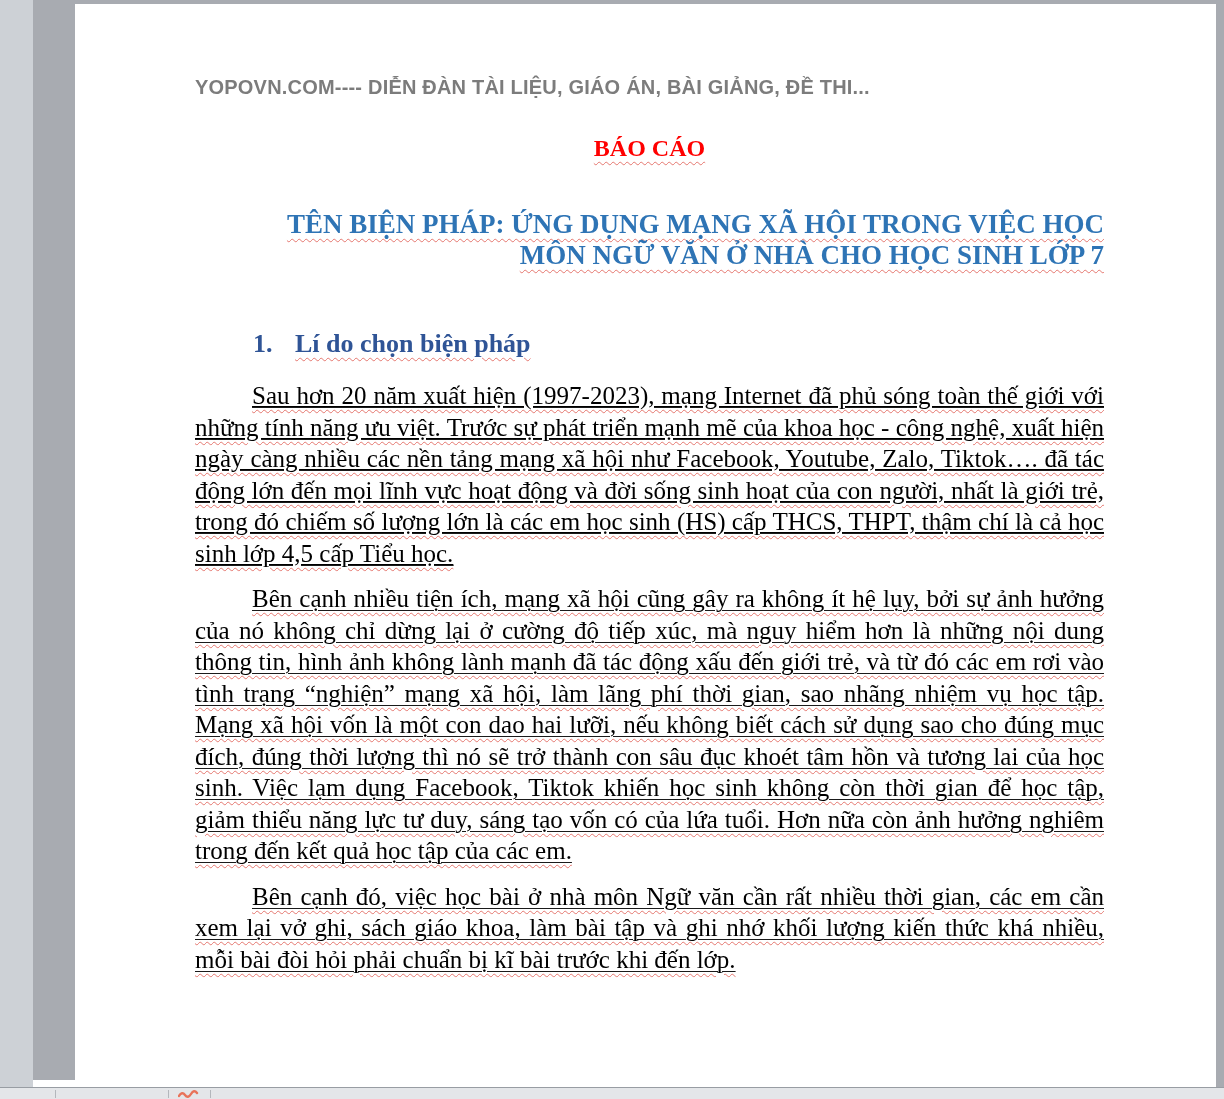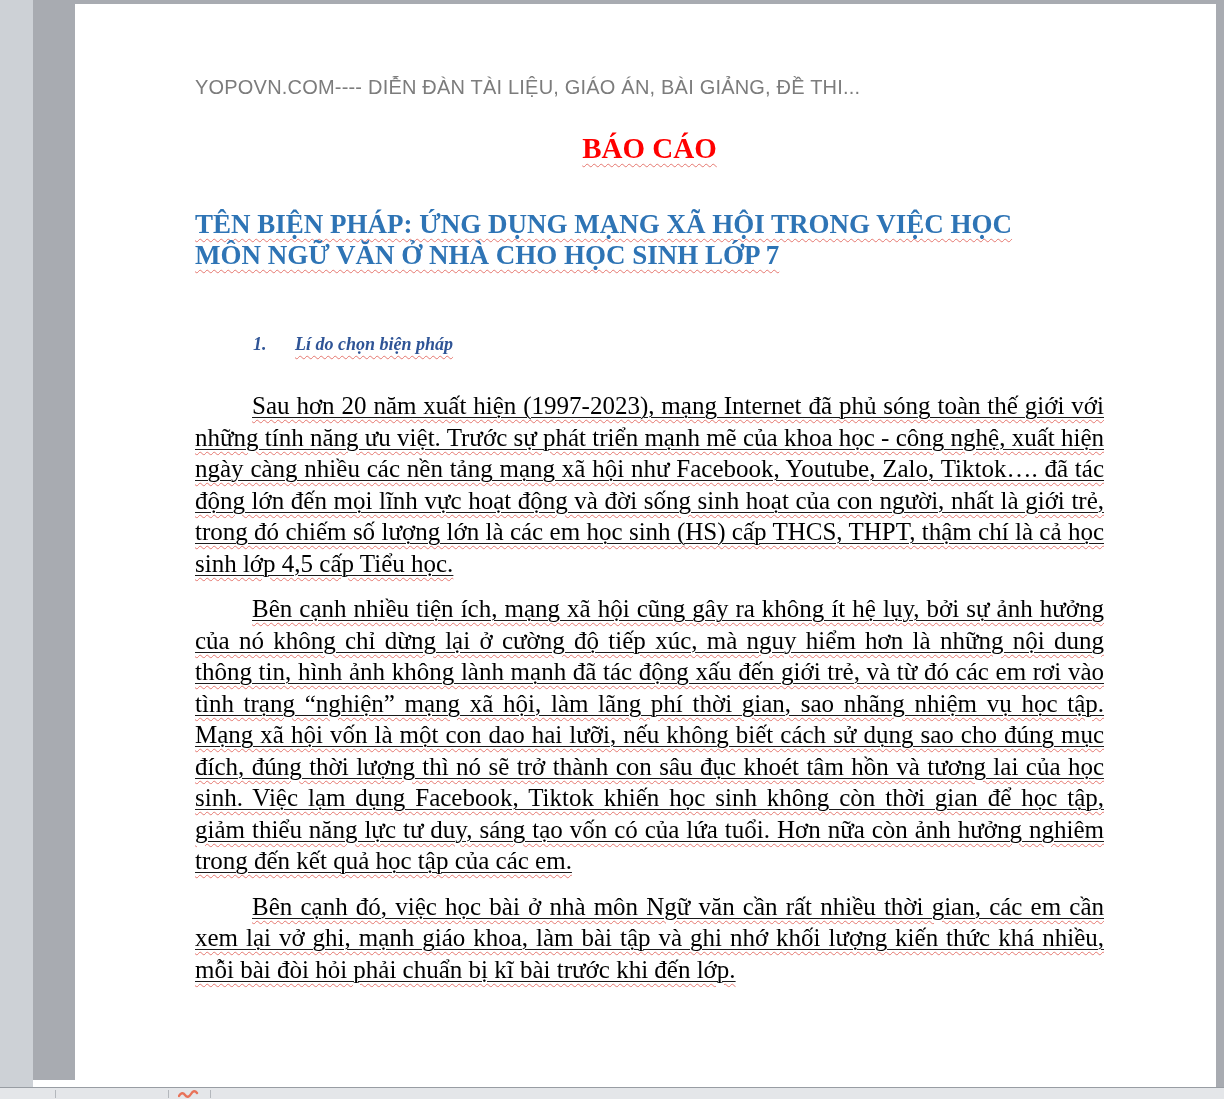--- a/index.html
+++ b/index.html
@@ -10,34 +10,34 @@
   
   .gutter-left-outer{position:absolute;left:0;top:0;width:33px;height:1087px;background:#cdd1d6;}
   .gutter-left-inner{position:absolute;left:33px;top:4px;width:42px;height:1076px;background:#a8abb1;}
   .gutter-top{position:absolute;left:33px;top:0;width:1191px;height:4px;background:#a8abb1;}
   .gutter-right{position:absolute;left:1216px;top:4px;width:8px;height:1083px;background:#a8abb1;}
 
   
   .page{position:absolute;left:75px;top:4px;width:1141px;height:1083px;background:#ffffff;
         overflow:hidden;padding:0 112px 0 120px;}
 
-  .watermark{margin-top:71px;font-family:"Liberation Sans",sans-serif;font-weight:normal;
+  .watermark{margin-top:71px;font-family:"Liberation Sans",sans-serif;font-weight:bold;
              font-size:20px;line-height:24px;color:#7c7c7c;letter-spacing:0.2px;}
 
-  .title-red{margin-top:31px;text-align:center;color:#ff0000;font-weight:bold;font-size:29px;line-height:36px;}
+  .title-red{margin-top:31px;text-align:center;color:#ff0000;font-weight:bold;font-size:24px;line-height:36px;}
   .title-red.second{margin-top:9px;}
 
-  .title-blue{margin-top:43px;text-align:left;color:#2e74b5;font-weight:bold;font-size:27px;line-height:31px;}
+  .title-blue{margin-top:43px;text-align:right;color:#2e74b5;font-weight:bold;font-size:27px;line-height:31px;}
 
-  .section-heading{margin-top:57px;padding-left:58px;color:#2f5496;font-weight:bold;font-size:18px;line-height:32px;font-style:italic;}
+  .section-heading{margin-top:57px;padding-left:58px;color:#2f5496;font-weight:bold;font-size:26px;line-height:32px;}
   .section-num{display:inline-block;width:42px;}
 
   .body-para{margin:14px 0 0 0;font-size:25px;line-height:31.5px;text-align:justify;
              text-indent:57px;color:#000000;}
-  .body-para.first{margin-top:30px;}
+  .body-para.first{margin-top:20px;text-decoration:underline;}
 
   
   .u-solid{text-decoration-line:underline;text-decoration-style:solid;
            text-decoration-color:#1a1a1a;text-decoration-thickness:1px;text-underline-offset:3px;}
   .u-wavy{text-decoration-line:underline;text-decoration-style:wavy;
           text-decoration-color:rgba(224,90,80,0.8);text-decoration-thickness:1.4px;text-underline-offset:5px;}
 
   
   .status-bar{position:absolute;left:0;top:1087px;width:1224px;height:12px;
               background:#e4e6e9;border-top:1px solid #989da3;}
@@ -78,21 +78,21 @@
 
     <p class="body-para first">
       <span class="u-solid"><span class="u-wavy">Sau hơn 20 năm xuất hiện (1997-2023), mạng Internet đã phủ sóng toàn thế giới với những tính năng ưu việt. Trước sự phát triển mạnh mẽ của khoa học - công nghệ, xuất hiện ngày càng nhiều các nền tảng mạng xã hội như Facebook, Youtube, Zalo, Tiktok…. đã tác động lớn đến mọi lĩnh vực hoạt động và đời sống sinh hoạt của con người, nhất là giới trẻ, trong đó chiếm số lượng lớn là các em học sinh (HS) cấp THCS, THPT, thậm chí là cả học sinh lớp 4,5 cấp Tiểu học.</span></span>
     </p>
 
     <p class="body-para">
       <span class="u-solid"><span class="u-wavy">Bên cạnh nhiều tiện ích, mạng xã hội cũng gây ra không ít hệ lụy, bởi sự ảnh hưởng của nó không chỉ dừng lại ở cường độ tiếp xúc, mà nguy hiểm hơn là những nội dung thông tin, hình ảnh không lành mạnh đã tác động xấu đến giới trẻ, và từ đó các em rơi vào tình trạng “nghiện” mạng xã hội, làm lãng phí thời gian, sao nhãng nhiệm vụ học tập. Mạng xã hội vốn là một con dao hai lưỡi, nếu không biết cách sử dụng sao cho đúng mục đích, đúng thời lượng thì nó sẽ trở thành con sâu đục khoét tâm hồn và tương lai của học sinh. Việc lạm dụng Facebook, Tiktok khiến học sinh không còn thời gian để học tập, giảm thiểu năng lực tư duy, sáng tạo vốn có của lứa tuổi. Hơn nữa còn ảnh hưởng nghiêm trong đến kết quả học tập của các em.</span></span>
     </p>
 
     <p class="body-para">
-      <span class="u-solid"><span class="u-wavy">Bên cạnh đó, việc học bài ở nhà môn Ngữ văn cần rất nhiều thời gian, các em cần xem lại vở ghi, mạnh giáo khoa, làm bài tập và ghi nhớ khối lượng kiến thức khá nhiều, mỗi bài đòi hỏi phải chuẩn bị kĩ bài trước khi đến lớp.</span></span>
+      <span class="u-solid"><span class="u-wavy">Bên cạnh đó, việc học bài ở nhà môn Ngữ văn cần rất nhiều thời gian, các em cần xem lại vở ghi, sách giáo khoa, làm bài tập và ghi nhớ khối lượng kiến thức khá nhiều, mỗi bài đòi hỏi phải chuẩn bị kĩ bài trước khi đến lớp.</span></span>
     </p>
 
   </div>
 
   <div class="status-bar">
     <div class="status-sep" style="left:55px"></div>
     <div class="status-sep" style="left:168px"></div>
     <div class="status-sep" style="left:210px"></div>
     <svg class="spell-icon" viewBox="0 0 22 9">
       <path d="M1 6 Q4 1 7 5 T13 4 T19 3" fill="none" stroke="#e8735a" stroke-width="2.4" stroke-linecap="round"></path>

